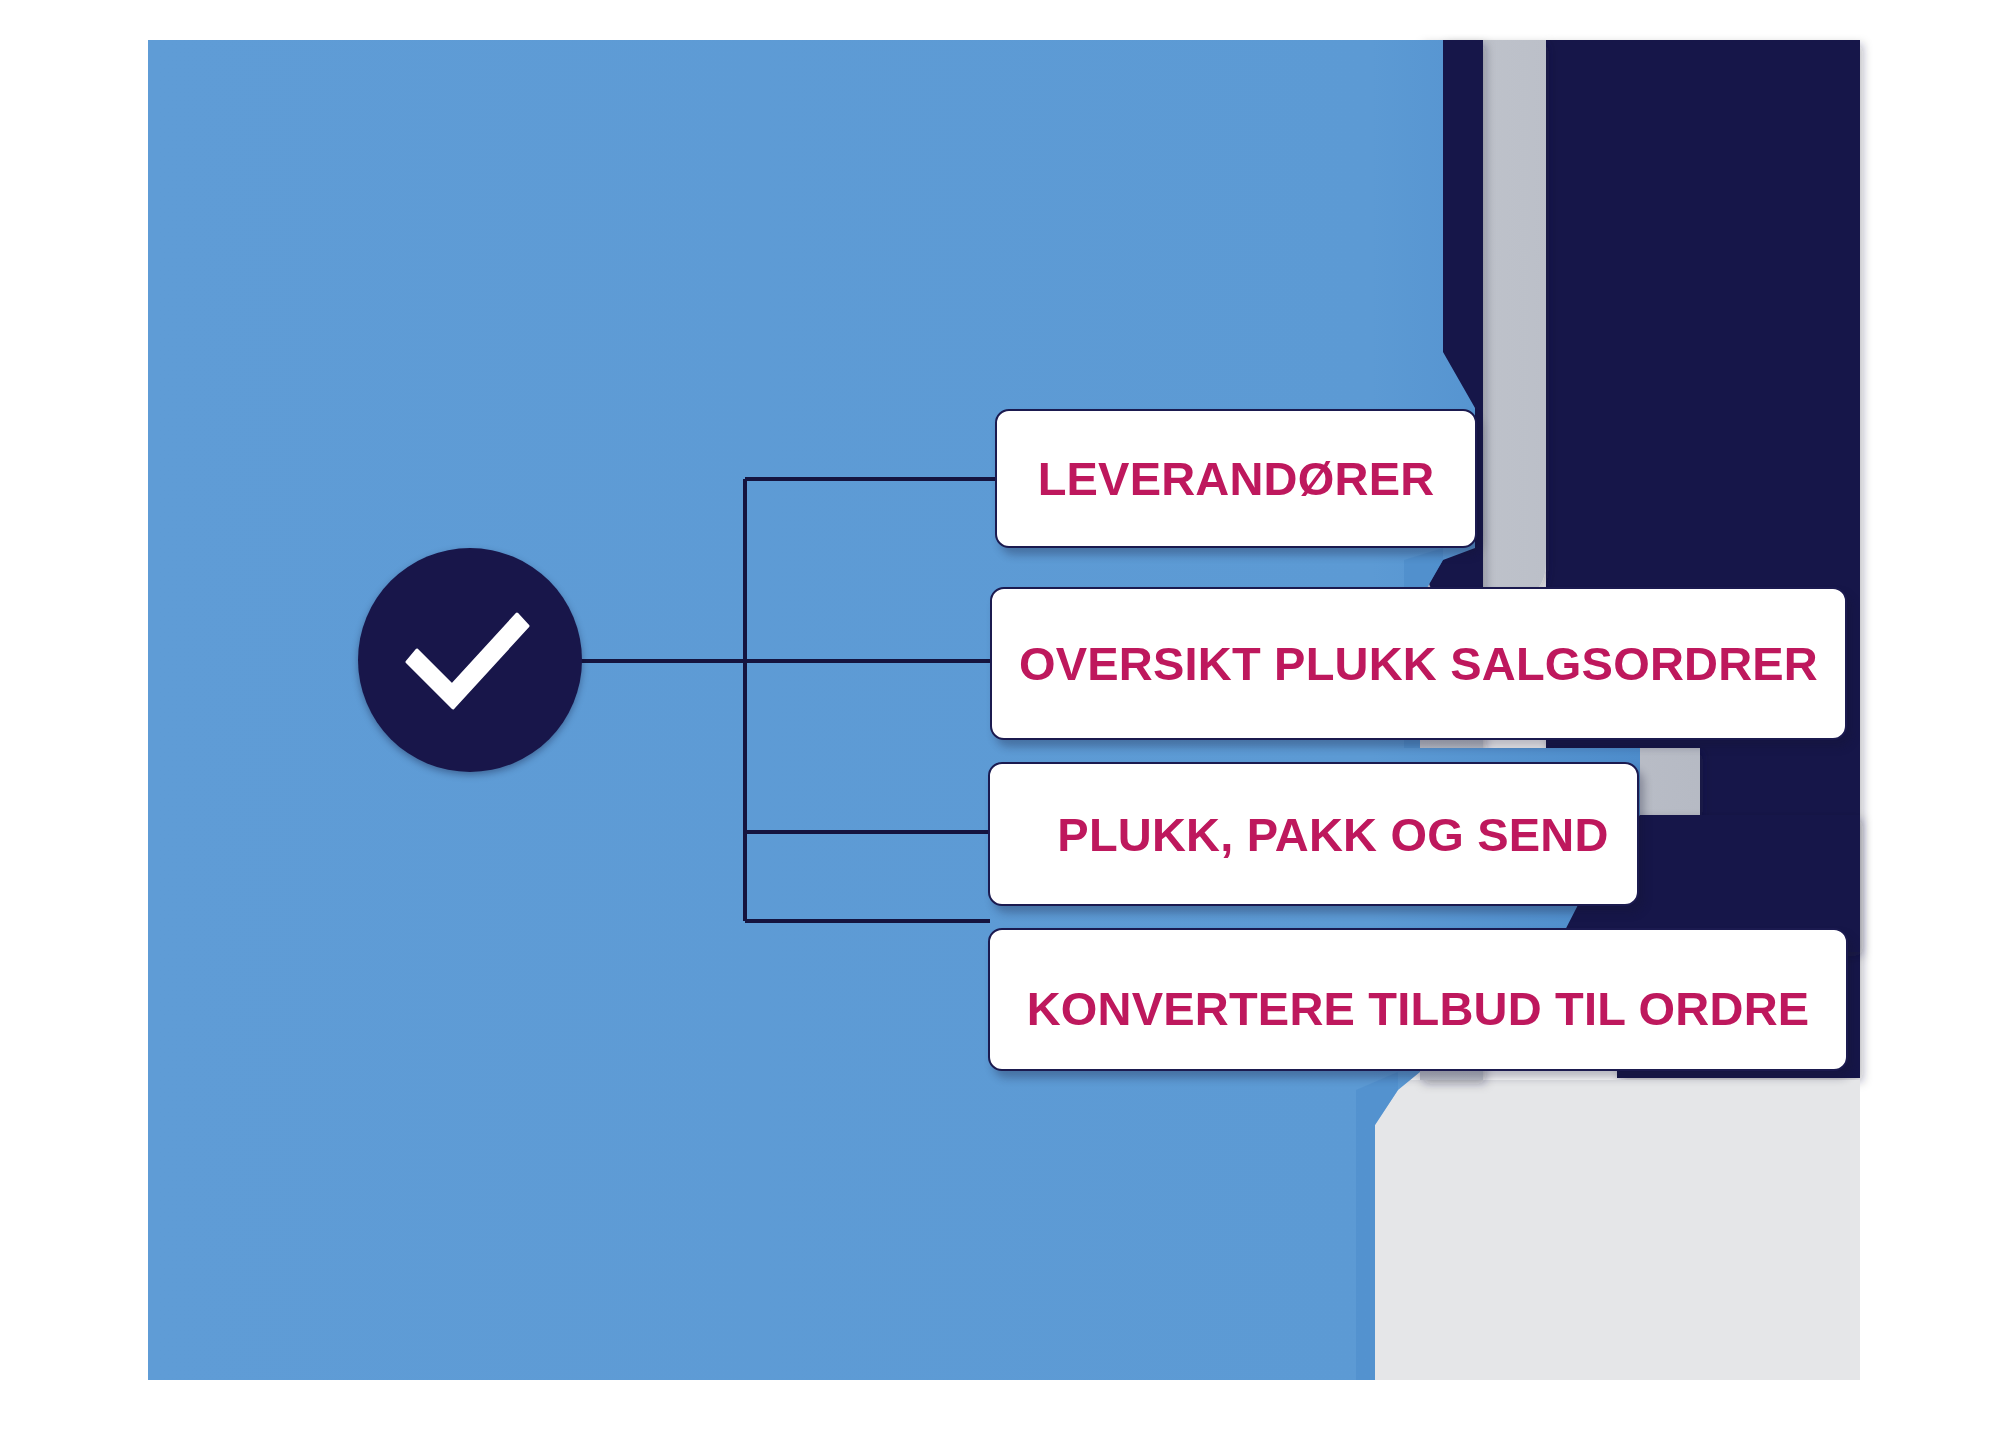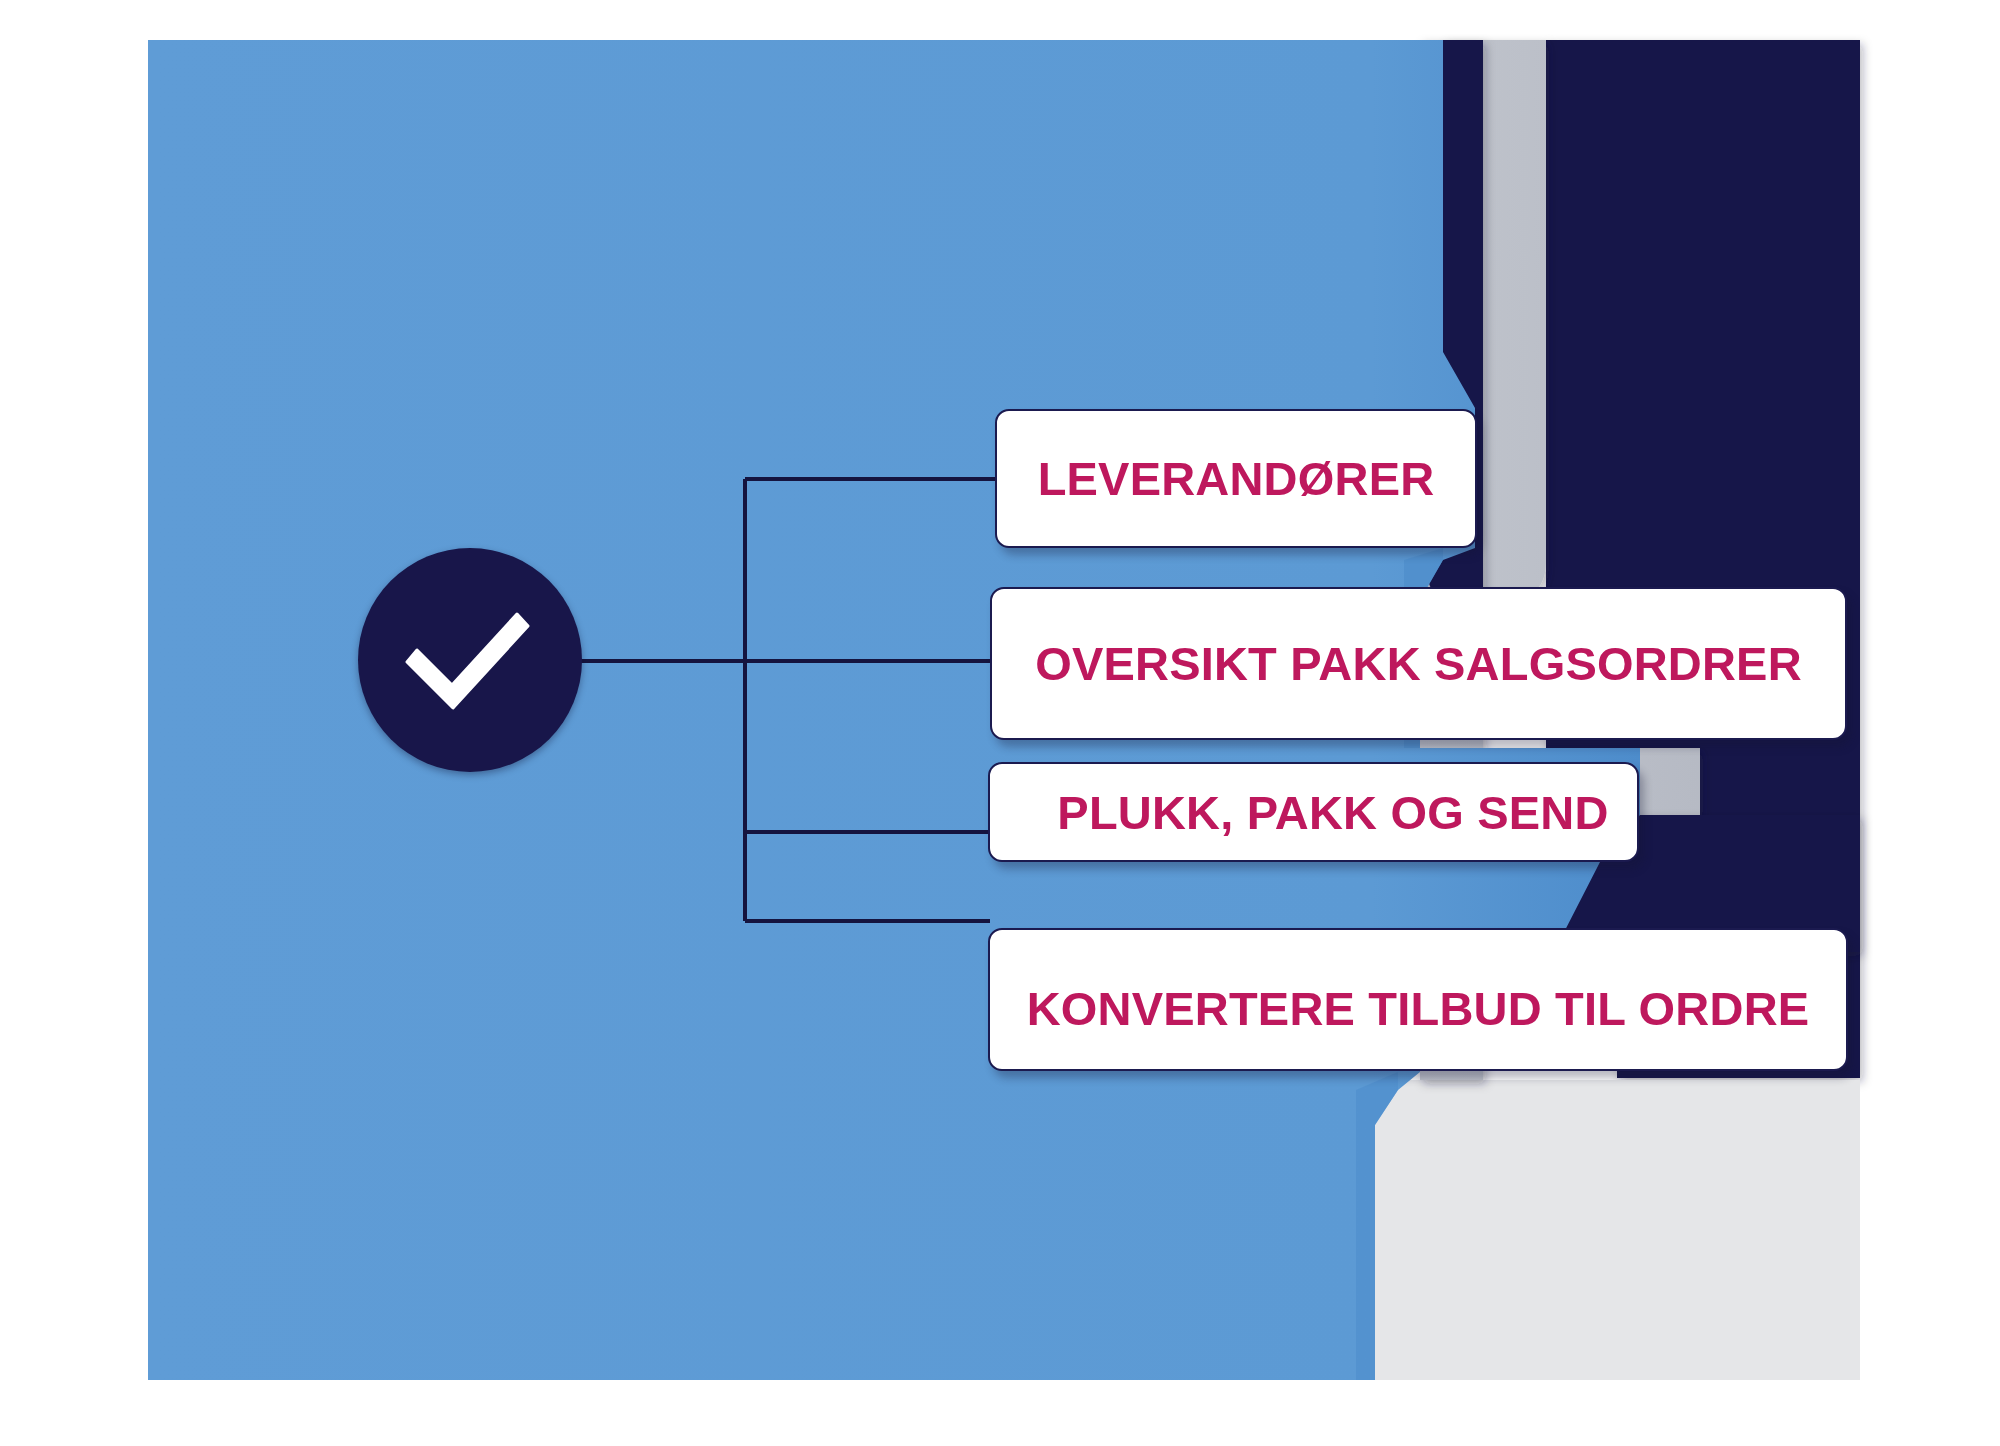--- a/index.html
+++ b/index.html
@@ -73,21 +73,21 @@
     font-family: "Liberation Sans", sans-serif;
     font-weight: bold;
     letter-spacing: 0.2px;
     white-space: nowrap;
     text-align: center;
     line-height: 1;
   }
 
   #card-0 { left: 995px; top: 409px;  width: 482px; height: 139px; }
   #card-1 { left: 990px; top: 587px;  width: 857px; height: 153px; }
-  #card-2 { left: 988px; top: 762px;  width: 651px; height: 100px; padding-left: 39px; }
+  #card-2 { left: 988px; top: 762px;  width: 651px; height: 144px; padding-left: 39px; }
   #card-3 { left: 988px; top: 928px;  width: 860px; height: 143px; }
 
   #card-0 .card-text { font-size: 47px; }
   #card-1 .card-text { font-size: 47px; }
   #card-2 .card-text { font-size: 47px; }
   #card-3 .card-text { font-size: 47px; margin-top: 18px; }
 </style>
 </head>
 <body>
 
@@ -229,21 +229,21 @@
     <svg width="150" height="120" viewBox="0 0 150 120" xmlns="http://www.w3.org/2000/svg">
       <path d="M 12 62 L 22 50 L 57 85 L 122 14 L 133 26 L 58 108 Z" fill="#ffffff" stroke="#ffffff" stroke-width="3" stroke-linejoin="round"></path>
     </svg>
   </div>
 
   <div class="card" id="card-0">
     <span class="card-text">LEVERANDØRER</span>
   </div>
 
   <div class="card" id="card-1">
-    <span class="card-text">OVERSIKT PAKK SALGSORDRER</span>
+    <span class="card-text">OVERSIKT PLUKK SALGSORDRER</span>
   </div>
 
   <div class="card" id="card-2">
     <span class="card-text">PLUKK, PAKK OG SEND</span>
   </div>
 
   <div class="card" id="card-3">
     <span class="card-text">KONVERTERE TILBUD TIL ORDRE</span>
   </div>
 

